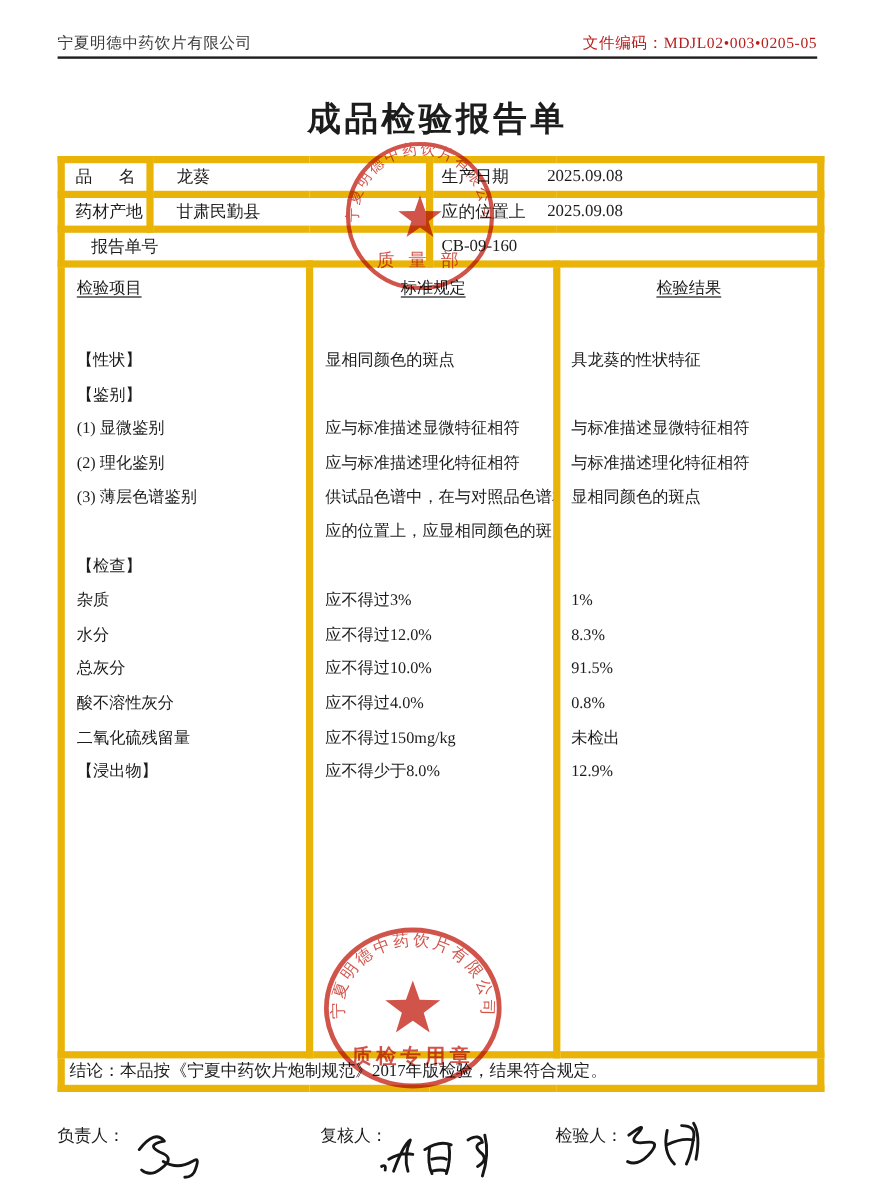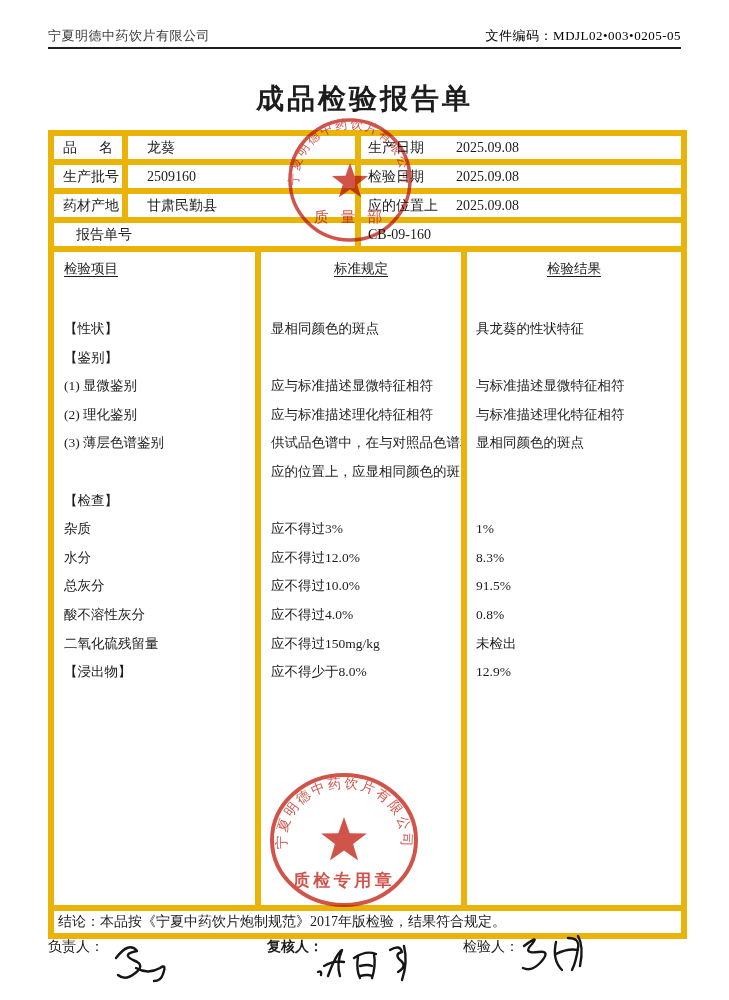--- a/index.html
+++ b/index.html
@@ -9,21 +9,21 @@
     font-family:"Liberation Serif","DejaVu Serif",serif; color:#1c1c1c;
     overflow:hidden;
   }
   
   .doc-header {
     position:absolute; top:27px; left:48px; width:633px;
     display:flex; justify-content:space-between; align-items:baseline;
     font-size:13px; letter-spacing:.5px;
   }
   .company-name { color:#3a3a3a; }
-  .doc-code { color:#000000; }
+  .doc-code { color:#b91c1c; }
   .header-rule {
     position:absolute; top:47px; left:48px; width:633px;
     border-top:2px solid #1f1f1f;
   }
   
   .page-title {
     position:absolute; top:80px; left:48px; width:633px;
     text-align:center; font-size:28px; font-weight:bold; letter-spacing:3px;
   }
   
@@ -53,21 +53,21 @@
   .line { height:28.6px; line-height:28.6px; white-space:nowrap; }
   .col-items  .line { padding-left:10px; }
   .col-standard .line { padding-left:10px; }
   .col-result .line { padding-left:9px; }
   tr.conclusion-row { height:28px; }
   tr.conclusion-row td { padding-left:4px; font-size:14px; }
   
   .sig-area { position:absolute; top:938px; left:0; width:711px; height:60px; font-size:14px; }
   .sig-label { position:absolute; top:0; }
   .sig-label.responsible { left:48px; }
-  .sig-label.reviewer { left:267px;font-weight:bold; }
+  .sig-label.reviewer { left:267px; }
   .sig-label.inspector { left:463px; }
   .sig-svg { position:absolute; }
   .sig-svg path { fill:none; stroke:#161616; stroke-width:2.4; stroke-linecap:round; stroke-linejoin:round; }
   .sig1 { left:100px; top:-2px; }
   .sig2 { left:310px; top:-6px; }
   .sig3 { left:512px; top:-10px; }
   
   .stamp { position:absolute; mix-blend-mode:multiply; opacity:.85; }
   .stamp-top { left:278px; top:108px; }
   .stamp-bottom { left:257px; top:762px; }
@@ -98,30 +98,20 @@
       <td class="lbl">品 名</td>
       <td class="val" colspan="2">龙葵</td>
       <td class="pair" colspan="2">
         <span class="pair-inner">
           <span class="pair-label">生产日期</span>
           <span>2025.09.08</span>
         </span>
       </td>
     </tr>
     <tr class="info-row">
-      <td class="lbl">生产批号</td>
-      <td class="val" colspan="2">2509160</td>
-      <td class="pair" colspan="2">
-        <span class="pair-inner">
-          <span class="pair-label">检验日期</span>
-          <span>2025.09.08</span>
-        </span>
-      </td>
-    </tr>
-    <tr class="info-row">
       <td class="lbl">药材产地</td>
       <td class="val" colspan="2">甘肃民勤县</td>
       <td class="pair" colspan="2">
         <span class="pair-inner">
           <span class="pair-label">应的位置上</span>
           <span>2025.09.08</span>
         </span>
       </td>
     </tr>
     <tr class="info-row">

